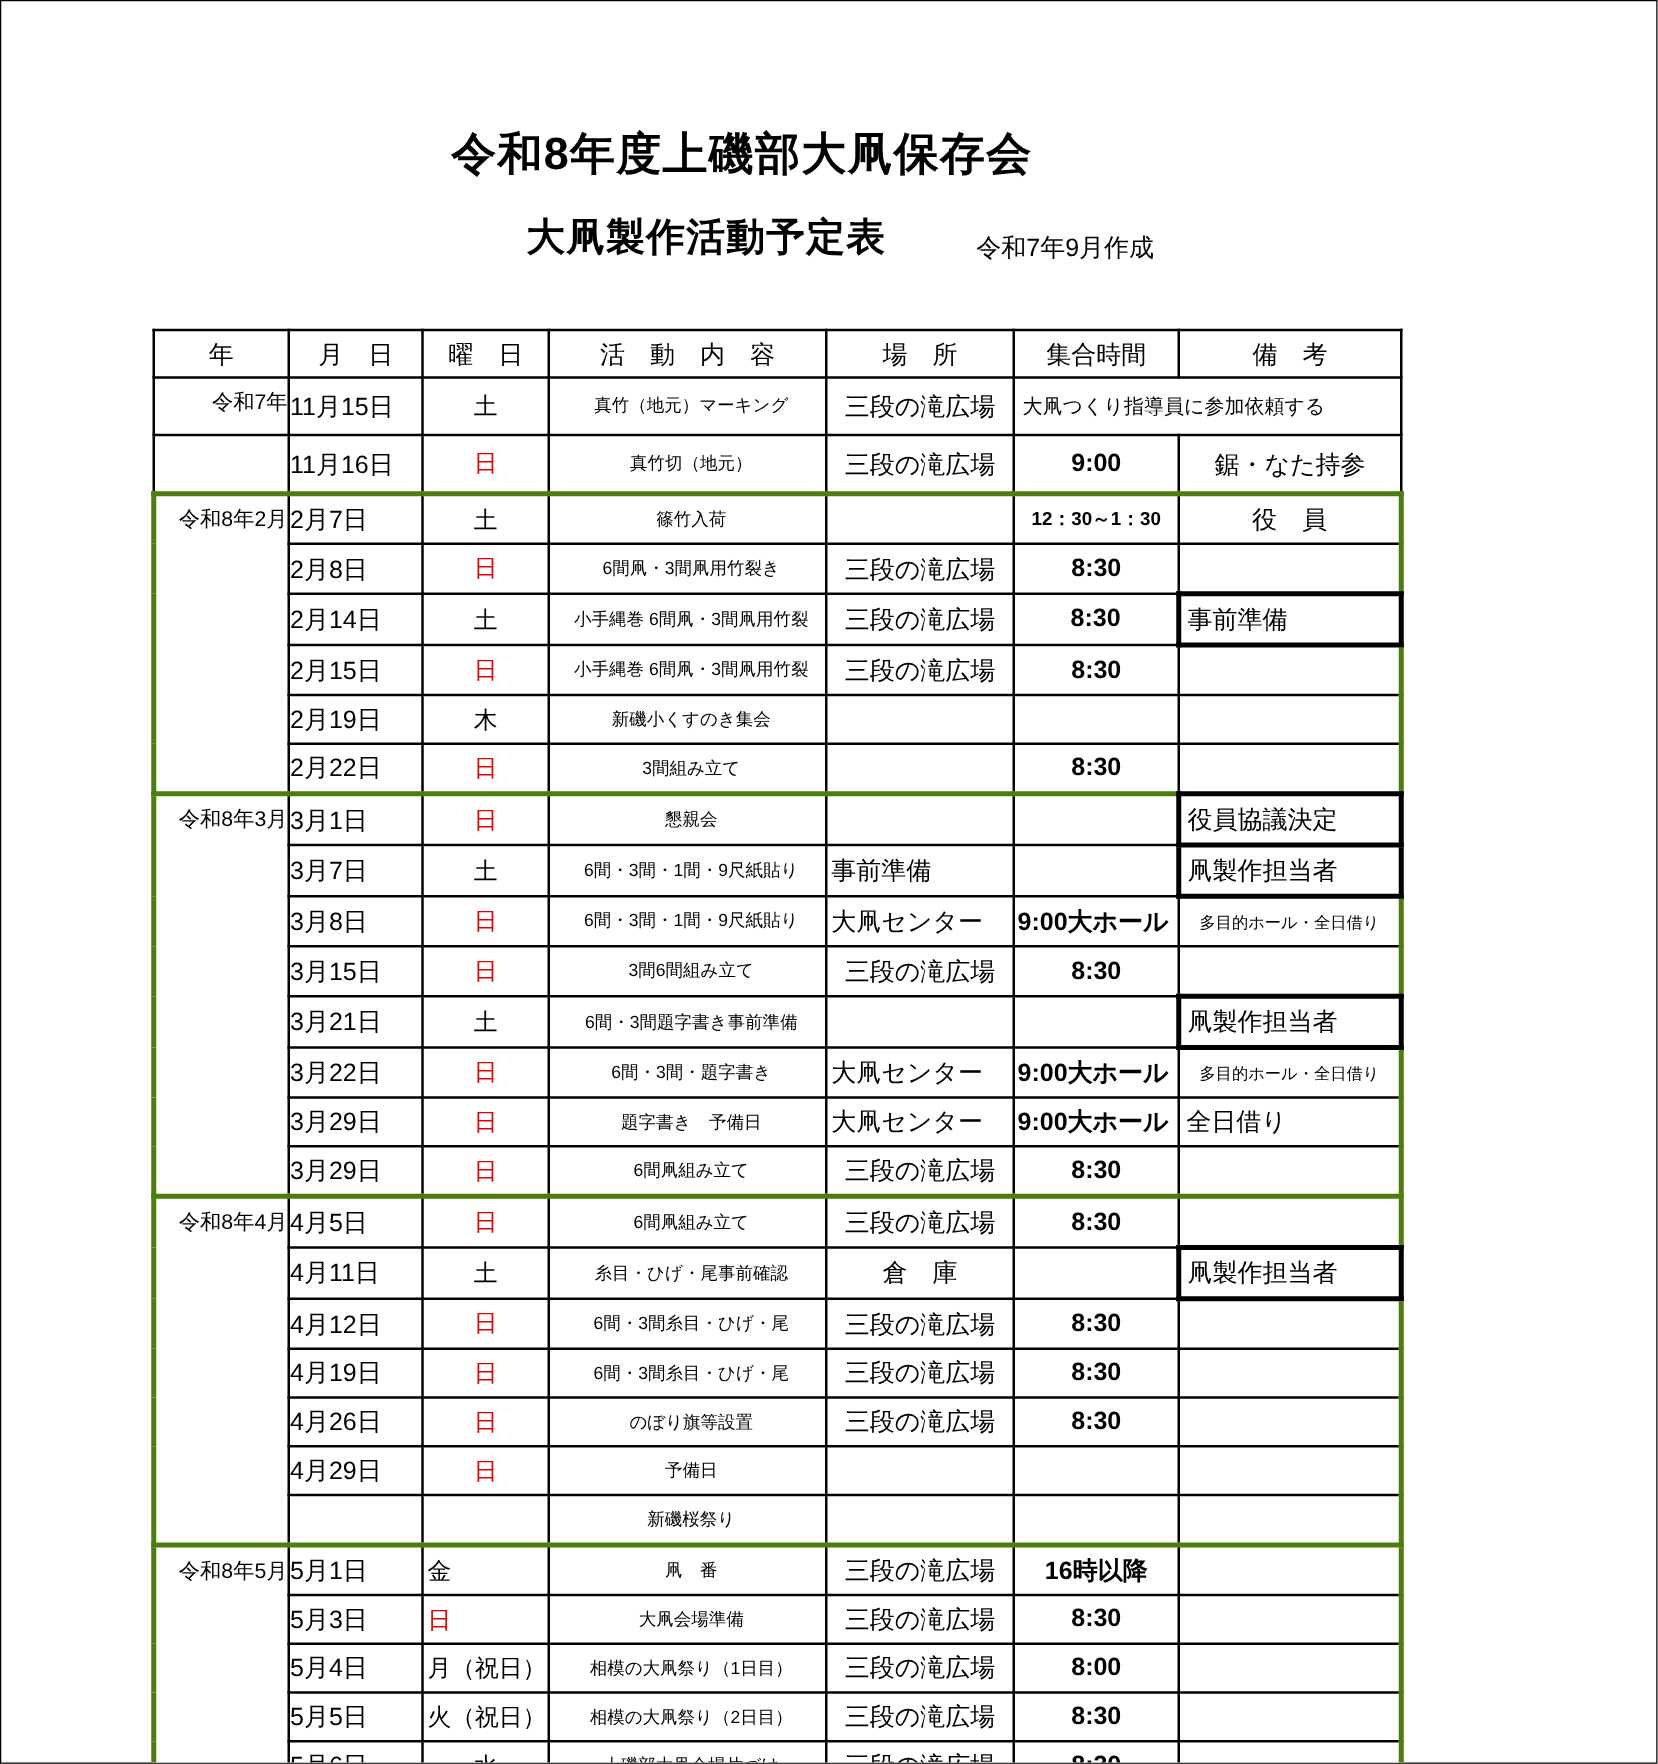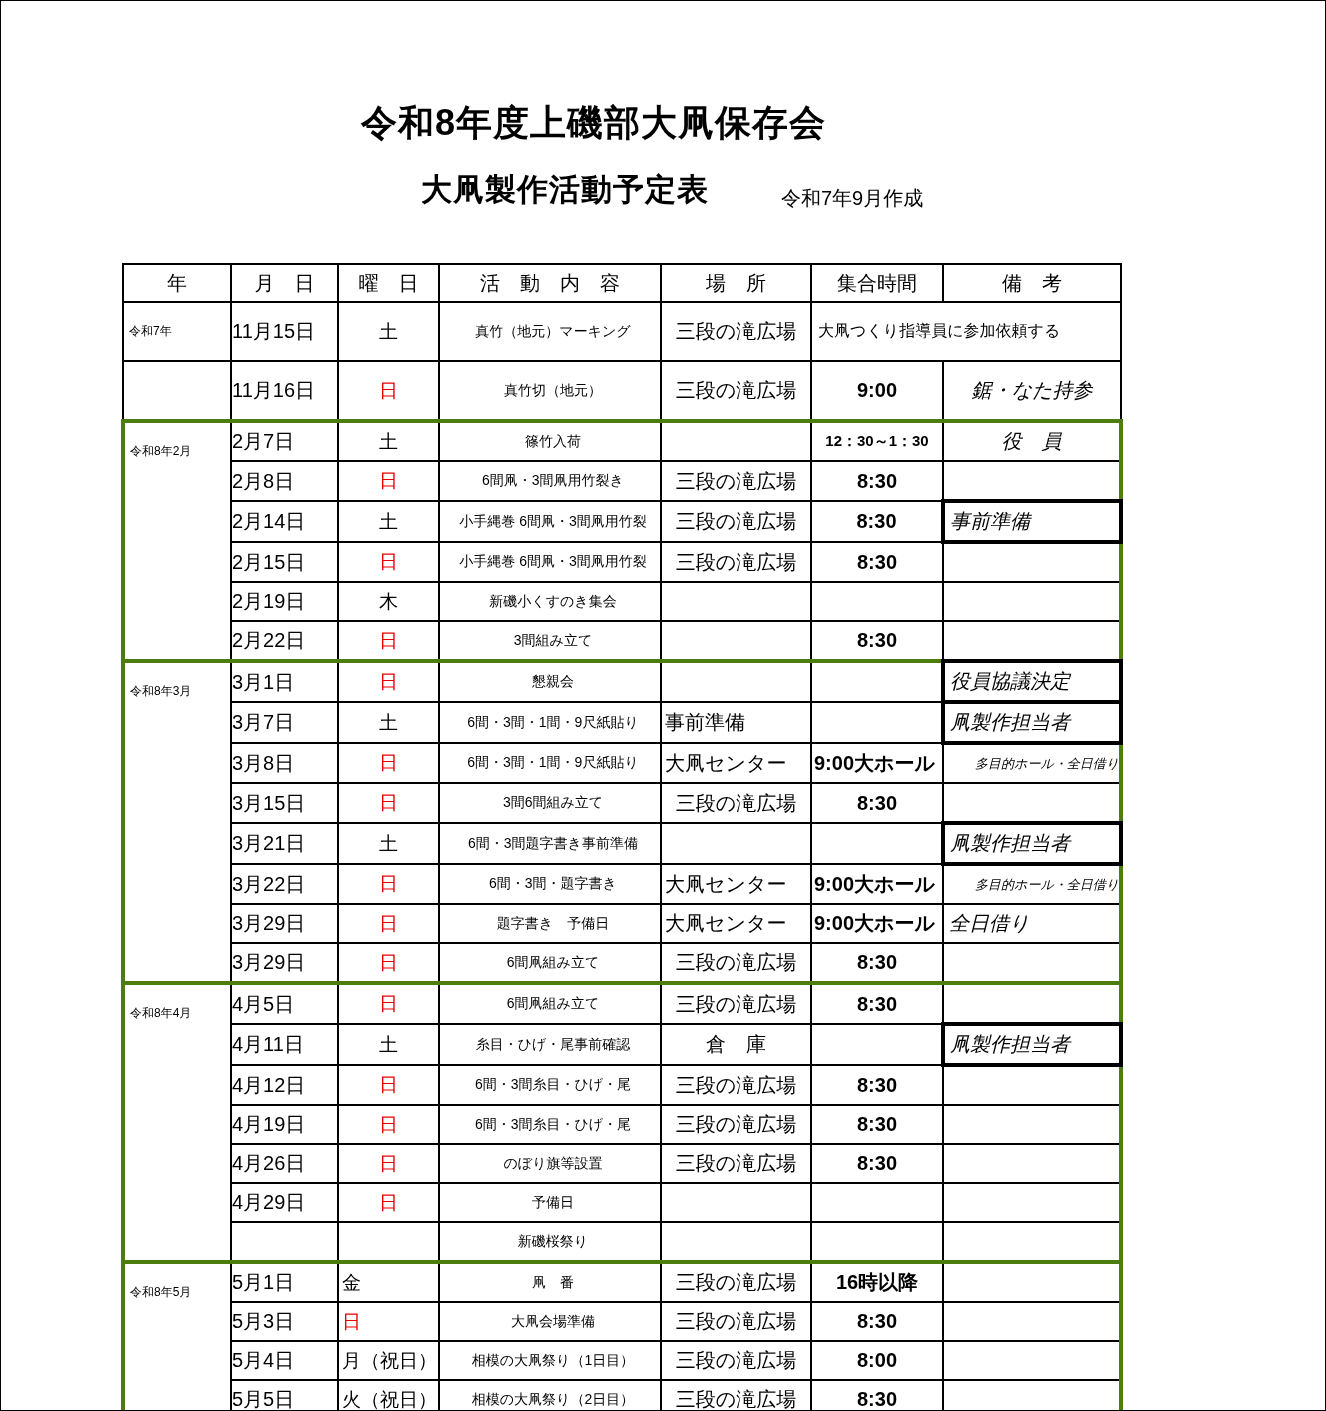--- a/index.html
+++ b/index.html
@@ -16,34 +16,34 @@
     position:absolute;left:120px;top:262px;border-collapse:collapse;table-layout:fixed;
     background:#fff;
   }
   .sched th,.sched td{
     border:2px solid #000;height:37px;padding:0;overflow:hidden;white-space:nowrap;
     vertical-align:middle;
   }
   .sched th{font-size:20px;font-weight:normal;height:36px;text-align:center;}
   tbody.thick{border:4px solid #4d7c0f;}
 
-  td.c-year{font-size:12px;text-align:left;padding-left:5px;vertical-align:top;padding-top:20px;}
+  td.c-year{font-size:17px;text-align:right;padding-left:5px;vertical-align:top;padding-top:7px;}
   td.c-date{font-size:20px;text-align:left;padding-right:10px;}
   td.c-wd{font-size:19px;text-align:center;}
   td.c-wd.left{text-align:left;padding-left:3px;}
   td.c-wd.red{color:#e60000;}
   td.c-act{font-size:14px;text-align:center;padding-left:6px;}
   td.c-place{font-size:20px;text-align:center;}
   td.c-place.left{text-align:left;padding-left:3px;}
   td.c-time{font-size:20px;text-align:center;font-weight:bold;}
   td.c-time.small{font-size:15px;}
   td.c-time.left{text-align:left;padding-left:2px;}
-  td.c-rem{font-size:20px;text-align:center;font-style:italic;}
+  td.c-rem{font-size:20px;text-align:center;}
   td.c-rem.left{text-align:left;padding-left:5px;}
-  td.c-rem.small{font-size:13px;text-align:right;}
+  td.c-rem.small{font-size:13px;}
   td.c-rem.boxed{border:4px solid #000;}
   td.c-note{font-size:16px;text-align:left;padding-left:6px;}
 </style>
 </head>
 <body>
 
 <div class="title1">令和8年度上磯部大凧保存会</div>
 <div class="title2">大凧製作活動予定表</div>
 <div class="created">令和7年9月作成</div>
 

